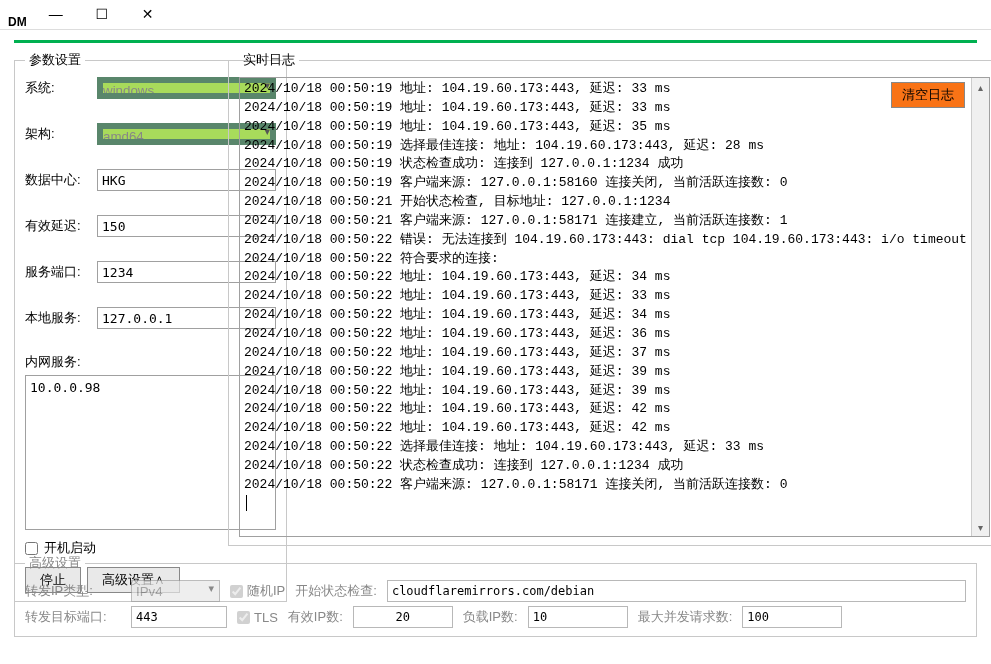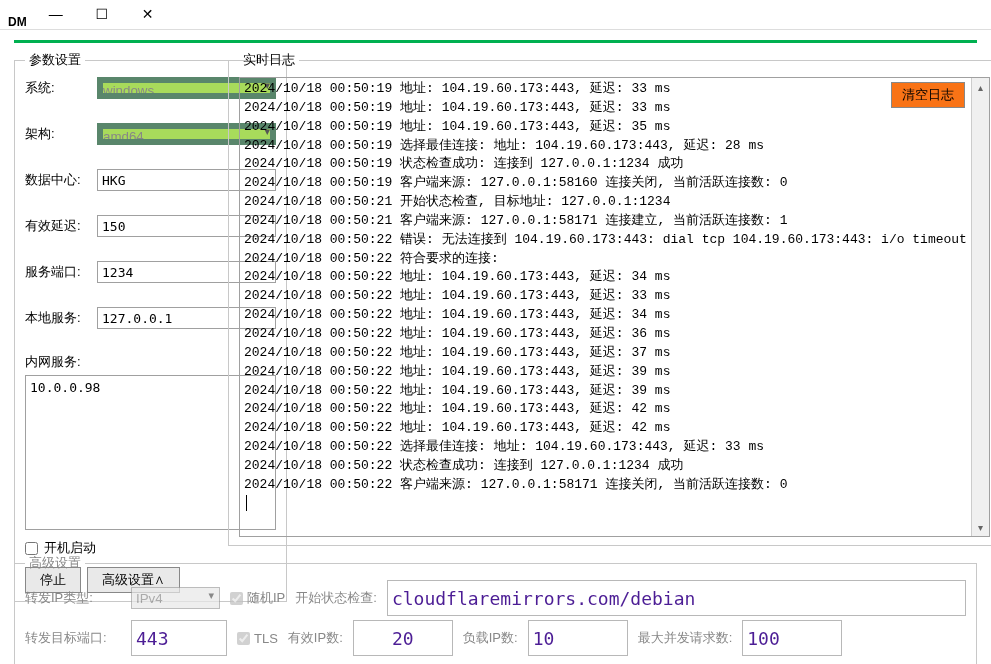--- a/index.html
+++ b/index.html
@@ -198,26 +198,26 @@
 }
 .adv-row {
   display: flex;
   align-items: center;
   gap: 10px;
   margin-bottom: 4px;
 }
 .adv-row:last-child { margin-bottom: 0; }
 .adv-label { color: #888; white-space: nowrap; }
 .adv-input {
-  height: 36px;
+  height: 22px;
   border: 1px solid #b8b8b8;
   padding: 0 4px;
   font-family: Consolas, monospace;
-  font-size: 18px;
-  color: #4c1d95;
+  font-size: 12px;
+  color: #000000;
   background: #fff;
 }
 .adv-combo-wrap { position: relative; width: 89px; border-radius: 7px; }
 .adv-combo-wrap select {
   width: 100%;
   height: 22px;
   background: #e8e8e8;
   border: 1px solid #a0a0a0;
   color: #888;
   appearance: none;

